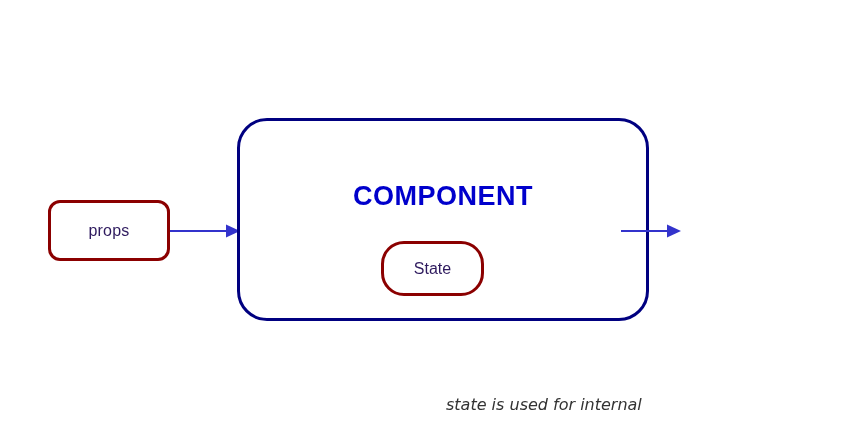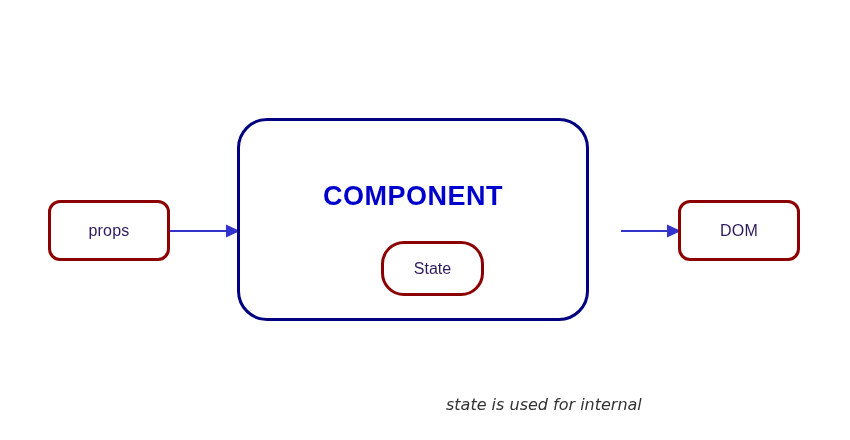--- a/index.html
+++ b/index.html
@@ -43,21 +43,21 @@
     text-align: center;
   }
 
   #props-box { left: 48px;  top: 200px; }
   #dom-box   { left: 678px; top: 200px; }
 
   
   #component-box {
     left: 237px;
     top: 118px;
-    width: 352px;
+    width: 412px;
     height: 203px;
     border: 3px solid #000080;
     border-radius: 30px;
     display: block;
   }
 
   #component-title {
     position: absolute;
     left: 0;
     right: 0;
@@ -139,22 +139,19 @@
     </div>
   </div>
 
   <div class="arrow" id="arrow-component-dom">
     <svg width="60" height="20" viewBox="0 0 60 20">
       <line x1="0" y1="10" x2="48" y2="10" stroke="#3333CC" stroke-width="2"></line>
       <polygon points="46,3.5 60,10 46,16.5" fill="#3333CC"></polygon>
     </svg>
   </div>
 
-  <div class="node io-box" id="dom-box">
-    <span class="node-label">DOM</span>
-  </div>
 
   <div id="caption">
     <span class="caption-line">state is used for internal</span>
     
   </div>
 
 </div>
 
 </body></html>

